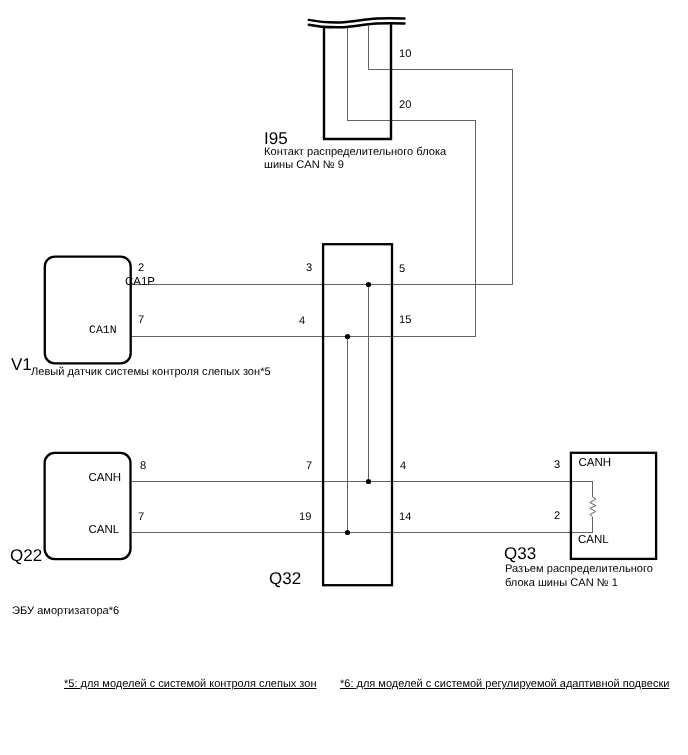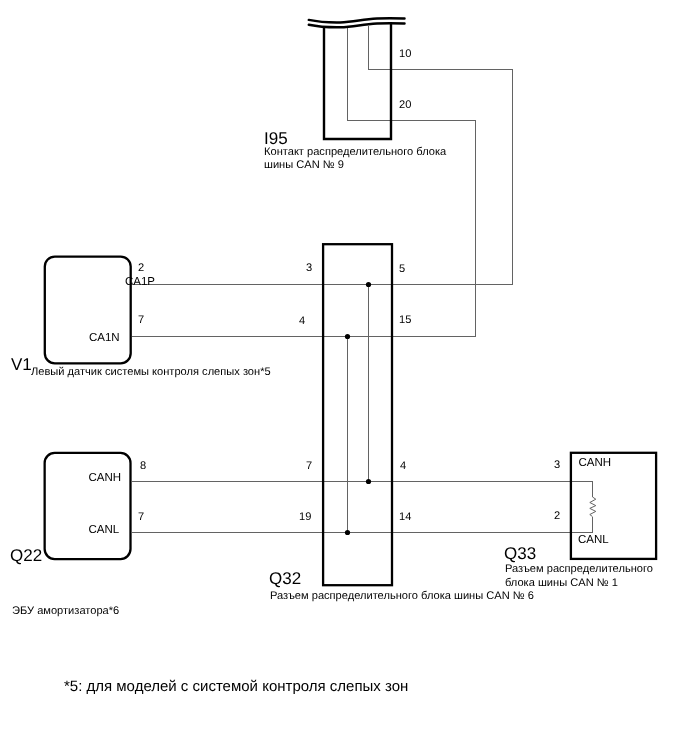--- a/index.html
+++ b/index.html
@@ -7,21 +7,21 @@
   #page{position:relative;width:688px;height:755px;background:#ffffff;overflow:hidden;
         font-family:"Liberation Sans", sans-serif;color:#000000;}
   svg#gfx{position:absolute;left:0;top:0;width:688px;height:755px;display:block;}
   .tx{position:absolute;white-space:pre;font-family:"Liberation Sans",sans-serif;
       color:#000000;line-height:1;-webkit-font-smoothing:antialiased;
       text-rendering:geometricPrecision;text-align:center;}
   .pin-num{font-size:11.1px;}
   .pin-name{font-size:11.5px;}
   .ref{font-size:17px;}
   .cap{font-size:11.1px;}
-  .fn{font-size:15px;}
+  .fn{font-size:11px;text-decoration:underline;}
 </style>
 </head>
 <body>
 
 <div id="page">
   <svg id="gfx" viewBox="0 0 688 755">
     <g stroke="#636363" stroke-width="1" fill="none" shape-rendering="crispEdges">
       <path d="M132 284.5 H392"></path>
       <path d="M132 336.5 H392"></path>
       <path d="M132 481.5 H392"></path>
@@ -53,40 +53,40 @@
     </g>
   </svg>
   <div class="tx ref" style="left:264px;top:130px;">I95</div>
   <div class="tx cap" style="left:264px;top:147px;">Контакт распределительного блока</div>
   <div class="tx cap" style="left:264px;top:160px;">шины CAN № 9</div>
   <div class="tx pin-num" style="left:399px;top:49px;">10</div>
   <div class="tx pin-num" style="left:399px;top:100px;">20</div>
   <div class="tx ref" style="left:11px;top:356px;">V1</div>
   <div class="tx cap" style="left:11px;top:367px;margin-left:20px;">Левый датчик системы контроля слепых зон*5</div>
   <div class="tx pin-name" style="left:89px;top:277px;margin-left:36px;">CA1P</div>
-  <div class="tx pin-name" style="left:89px;top:333px;">CA1N</div>
+  <div class="tx pin-name" style="left:89px;top:325px;font-family:Liberation Mono, monospace;">CA1N</div>
   <div class="tx pin-num" style="left:138px;top:263px;">2</div>
   <div class="tx pin-num" style="left:138px;top:315px;">7</div>
   <div class="tx ref" style="left:10px;top:547px;">Q22</div>
   <div class="tx cap" style="left:12px;top:566px;margin-top:40px;">ЭБУ амортизатора*6</div>
   <div class="tx pin-name" style="left:88.5px;top:473px;">CANH</div>
   <div class="tx pin-name" style="left:88.5px;top:525px;">CANL</div>
   <div class="tx pin-num" style="left:140px;top:461px;">8</div>
   <div class="tx pin-num" style="left:138px;top:512px;">7</div>
   <div class="tx ref" style="left:269px;top:570px;">Q32</div>
-  <div class="tx cap" style="left:270px;top:591px;">Разъем распределительного блока шины CAN № 6</div>
   <div class="tx pin-num" style="left:306px;top:263px;">3</div>
   <div class="tx pin-num" style="left:399px;top:264px;">5</div>
   <div class="tx pin-num" style="left:299px;top:316px;">4</div>
   <div class="tx pin-num" style="left:399px;top:315px;">15</div>
   <div class="tx pin-num" style="left:306px;top:461px;">7</div>
   <div class="tx pin-num" style="left:400px;top:461px;">4</div>
   <div class="tx pin-num" style="left:299px;top:512px;">19</div>
   <div class="tx pin-num" style="left:399px;top:512px;">14</div>
   <div class="tx ref" style="left:504px;top:545px;">Q33</div>
   <div class="tx cap" style="left:505px;top:564px;">Разъем распределительного</div>
   <div class="tx cap" style="left:505px;top:577.5px;">блока шины CAN № 1</div>
   <div class="tx pin-name" style="left:578.5px;top:458px;">CANH</div>
   <div class="tx pin-name" style="left:578px;top:535px;">CANL</div>
   <div class="tx pin-num" style="left:554px;top:460px;">3</div>
   <div class="tx pin-num" style="left:554px;top:511px;">2</div>
   <div class="tx fn" style="left:64px;top:679px;">*5: для моделей с системой контроля слепых зон</div>
+  <div class="tx fn" style="left:340px;top:679px;">*6: для моделей с системой регулируемой адаптивной подвески</div>
 </div>
 
 </body></html>

